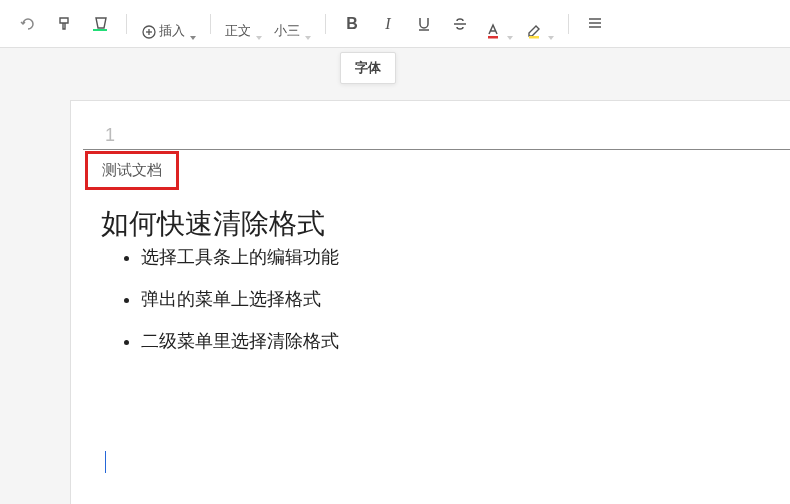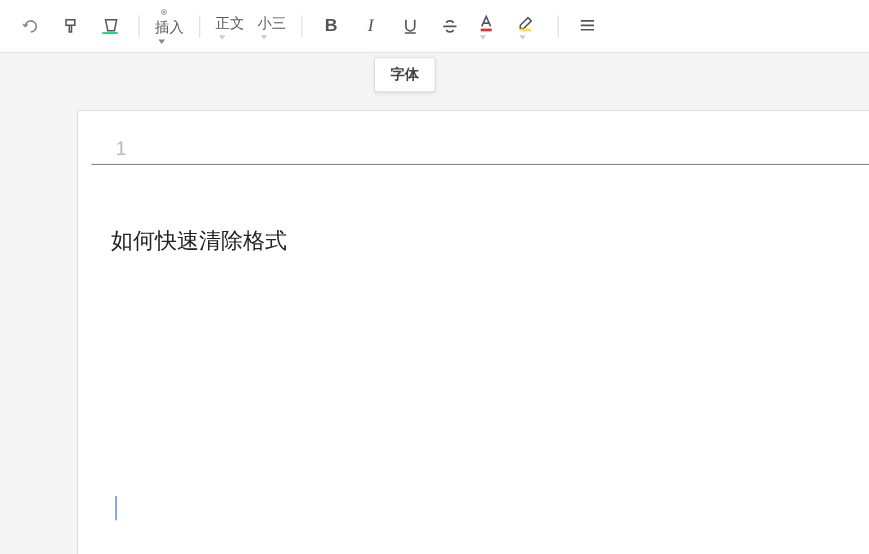--- a/index.html
+++ b/index.html
@@ -33,26 +33,25 @@
   }
   .tb-item svg { display: block; }
   .tb-sep {
     width: 1px;
     height: 20px;
     background: #ddd;
     margin: 0 8px;
   }
   .tb-dd {
     display: flex;
-    align-items: flex-start;
+    align-items: flex-end;
     gap: 2px;
     color: #555;
     font-size: 13px;
     padding: 0 6px;
-    flex-direction: column;
   }
   .caret {
     width: 0; height: 0;
     border-left: 3px solid transparent;
     border-right: 3px solid transparent;
     border-top: 4px solid #888;
     margin-left: 3px;
   }
   .caret-light {
     border-top-color: #ccc;
@@ -108,21 +107,21 @@
     color: #555;
     background: #fff;
   }
   .doc-body {
     position: absolute;
     top: 104px;
     left: 30px;
     right: 40px;
   }
   .heading {
-    font-size: 20px;
+    font-size: 28px;
     color: #222;
     margin-bottom: 2px;
   }
   .bullets {
     list-style: disc;
     padding-left: 40px;
   }
   .bullets li {
     font-size: 18px;
     color: #222;
@@ -220,17 +219,25 @@
   </div>
 </div>
 
 <div class="tooltip">
   <span>字体</span>
 </div>
 
 <div class="page-area">
   <div class="page-num">1</div>
   <div class="page-sep"></div>
+  <div class="doc-title-box">
+    <span>测试文档</span>
+  </div>
   <div class="doc-body">
     <div class="heading">如何快速清除格式</div>
+    <ul class="bullets">
+      <li>选择工具条上的编辑功能</li>
+      <li>弹出的菜单上选择格式</li>
+      <li>二级菜单里选择清除格式</li>
+    </ul>
   </div>
   <div class="cursor-line"></div>
 </div>
 
 </body></html>

